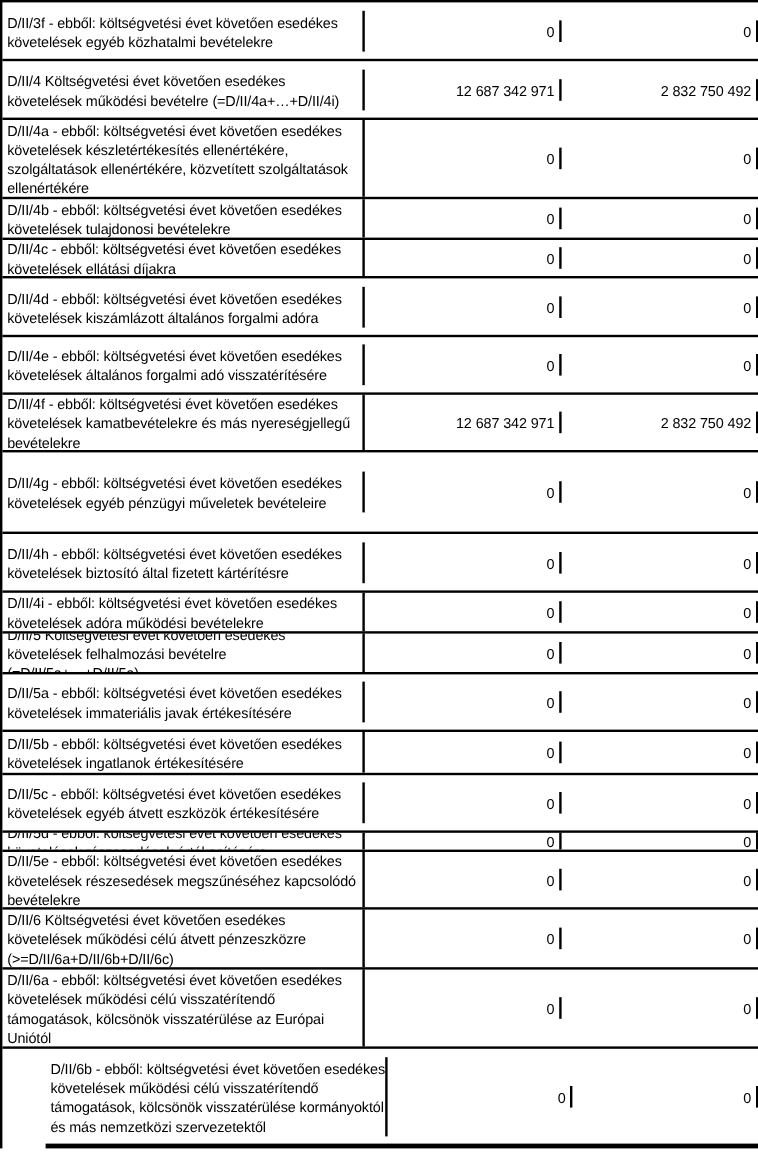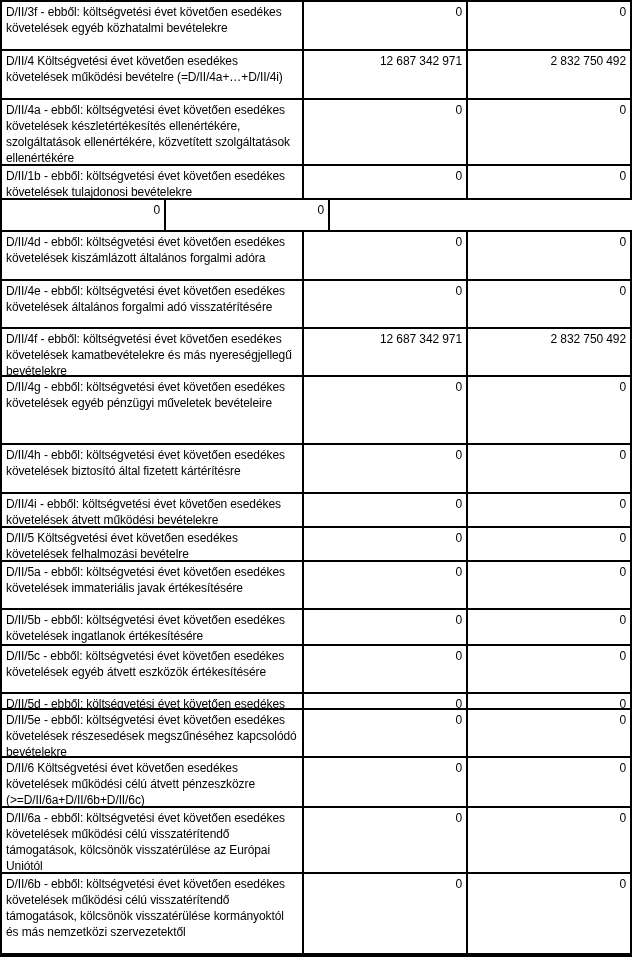--- a/index.html
+++ b/index.html
@@ -20,23 +20,25 @@
     box-sizing: border-box;
     border-top: 2px solid #000;
     border-left: 2px solid #000;
     background: #fff;
   }
   .row {
     display: flex;
     box-sizing: border-box;
     border-bottom: 2px solid #000;
     overflow: hidden;
+    align-items: center;
   }
   .row.last {
     border-bottom-width: 4px;
+    margin-left: 36px;
   }
   .cell {
     box-sizing: border-box;
     border-right: 2px solid #000;
     overflow: hidden;
     font-family: "Liberation Sans", "DejaVu Sans", sans-serif;
     font-size: 12px;
     line-height: 16px;
     color: #000;
     letter-spacing: -0.1px;
@@ -76,27 +78,29 @@
   <div class="row" style="height:66px">
     <div class="cell label">D/II/4a - ebből: költségvetési évet követően esedékes
 követelések készletértékesítés ellenértékére,
 szolgáltatások ellenértékére, közvetített szolgáltatások
 ellenértékére</div>
     <div class="cell num">0</div>
     <div class="cell num">0</div>
   </div>
 
   <div class="row" style="height:34px">
-    <div class="cell label">D/II/1b - ebből: költségvetési évet követően esedékes
+    <div class="cell label">D/II/4b - ebből: költségvetési évet követően esedékes
 követelések tulajdonosi bevételekre</div>
     <div class="cell num">0</div>
     <div class="cell num">0</div>
   </div>
 
   <div class="row" style="height:32px">
+    <div class="cell label">D/II/4c - ebből: költségvetési évet követően esedékes
+követelések ellátási díjakra</div>
     <div class="cell num">0</div>
     <div class="cell num">0</div>
   </div>
 
   <div class="row" style="height:49px">
     <div class="cell label">D/II/4d - ebből: költségvetési évet követően esedékes
 követelések kiszámlázott általános forgalmi adóra</div>
     <div class="cell num">0</div>
     <div class="cell num">0</div>
   </div>
@@ -125,21 +129,21 @@
 
   <div class="row" style="height:49px">
     <div class="cell label">D/II/4h - ebből: költségvetési évet követően esedékes
 követelések biztosító által fizetett kártérítésre</div>
     <div class="cell num">0</div>
     <div class="cell num">0</div>
   </div>
 
   <div class="row" style="height:34px">
     <div class="cell label">D/II/4i - ebből: költségvetési évet követően esedékes
-követelések átvett működési bevételekre</div>
+követelések adóra működési bevételekre</div>
     <div class="cell num">0</div>
     <div class="cell num">0</div>
   </div>
 
   <div class="row" style="height:34px">
     <div class="cell label">D/II/5 Költségvetési évet követően esedékes
 követelések felhalmozási bevételre
 (=D/II/5a+…+D/II/5e)</div>
     <div class="cell num">0</div>
     <div class="cell num">0</div>

